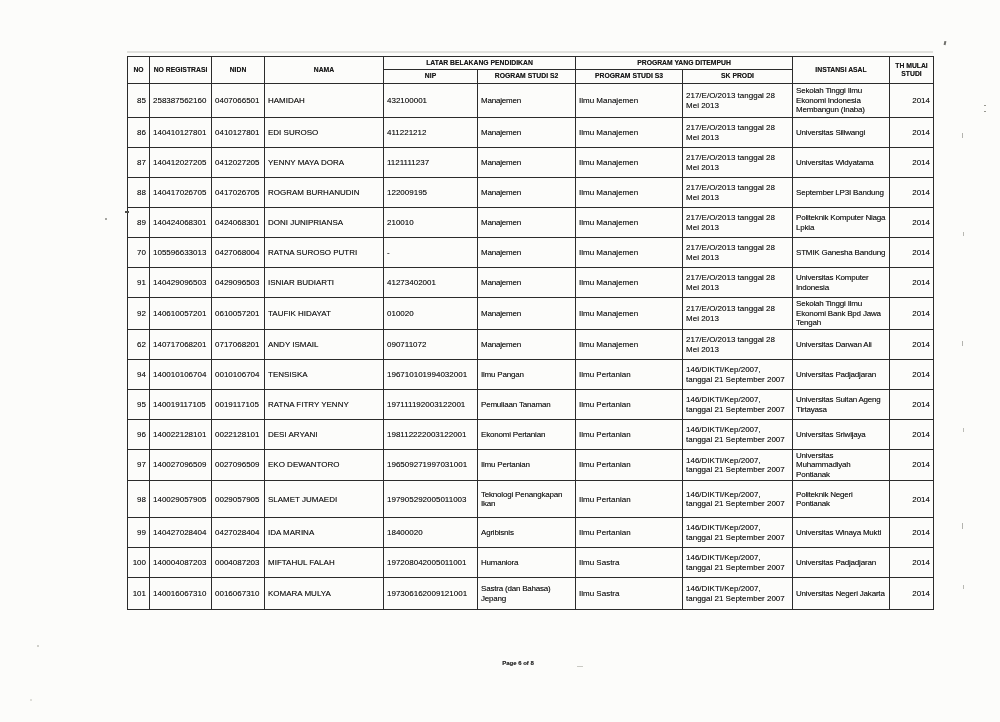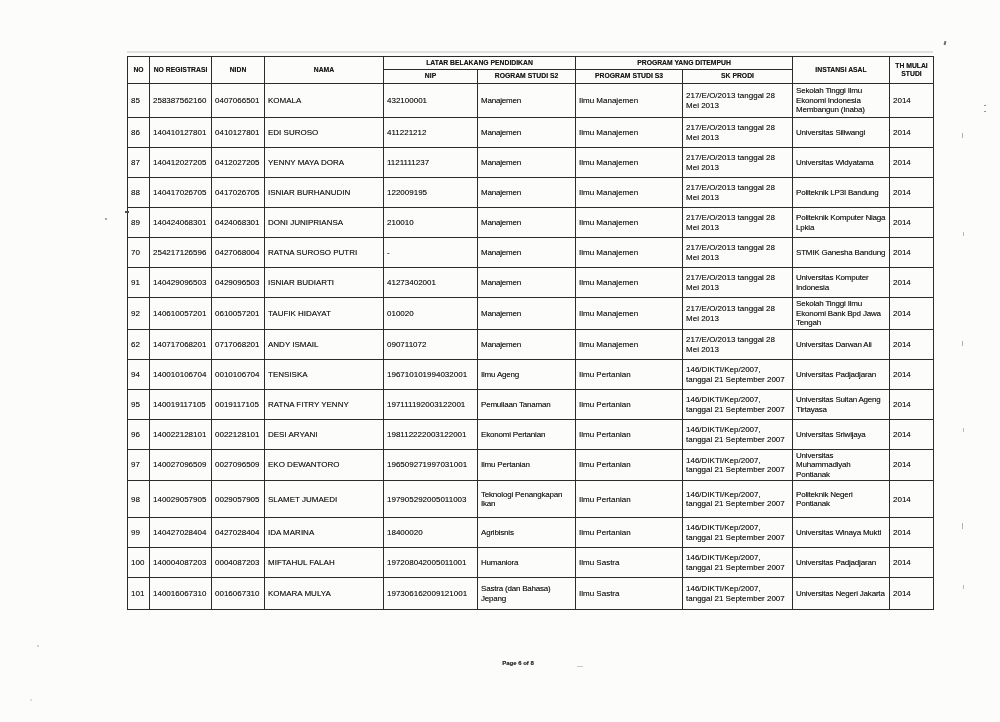--- a/index.html
+++ b/index.html
@@ -32,21 +32,21 @@
   .doc-table thead tr.hrow-2{height:14px;}
   .doc-table tbody td{
     font-size:8px;line-height:1.18;vertical-align:middle;
     padding:1px 3px;word-wrap:break-word;
   }
   .doc-table tbody tr{height:30px;}
   .doc-table tbody tr:nth-child(1){height:34px;}
   .doc-table tbody tr:nth-child(8){height:32px;}
   .doc-table tbody tr:nth-child(14){height:37px;margin-left:44px;}
   .doc-table tbody tr:nth-child(17){height:32px;margin-top:36px;}
-  td.col-no,td.col-th-mulai-studi{text-align:left;}
+  td.col-no,td.col-th-mulai-studi{text-align:right;}
   td.col-program-studi-s2,td.col-instansi-asal{
     font-size:7.5px;letter-spacing:-0.2px;
   }
   
   .footer{
     position:absolute;left:468px;top:660px;width:100px;
     text-align:center;font-size:6px;font-weight:bold;color:#2a2a2a;
     text-shadow:0 0 0.4px rgba(20,20,20,0.5);
   }
   
@@ -103,21 +103,21 @@
         <th>ROGRAM STUDI S2</th>
         <th>PROGRAM STUDI S3</th>
         <th>SK PRODI</th>
       </tr>
     </thead>
     <tbody id="rows-body">
         <tr>
           <td class="col-no">85</td>
           <td class="col-no-registrasi">258387562160</td>
           <td class="col-nidn">0407066501</td>
-          <td class="col-nama">KOMALA</td>
+          <td class="col-nama">HAMIDAH</td>
           <td class="col-nip">432100001</td>
           <td class="col-program-studi-s2">Manajemen</td>
           <td class="col-program-studi-s3">Ilmu Manajemen</td>
           <td class="col-sk-prodi">217/E/O/2013 tanggal 28 Mei 2013</td>
           <td class="col-instansi-asal">Sekolah Tinggi Ilmu Ekonomi Indonesia Membangun (Inaba)</td>
           <td class="col-th-mulai-studi">2014</td>
         </tr>
         <tr>
           <td class="col-no">86</td>
           <td class="col-no-registrasi">140410127801</td>
@@ -139,43 +139,43 @@
           <td class="col-program-studi-s2">Manajemen</td>
           <td class="col-program-studi-s3">Ilmu Manajemen</td>
           <td class="col-sk-prodi">217/E/O/2013 tanggal 28 Mei 2013</td>
           <td class="col-instansi-asal">Universitas Widyatama</td>
           <td class="col-th-mulai-studi">2014</td>
         </tr>
         <tr>
           <td class="col-no">88</td>
           <td class="col-no-registrasi">140417026705</td>
           <td class="col-nidn">0417026705</td>
-          <td class="col-nama">ISNIAR BURHANUDIN</td>
+          <td class="col-nama">ROGRAM BURHANUDIN</td>
           <td class="col-nip">122009195</td>
           <td class="col-program-studi-s2">Manajemen</td>
           <td class="col-program-studi-s3">Ilmu Manajemen</td>
           <td class="col-sk-prodi">217/E/O/2013 tanggal 28 Mei 2013</td>
-          <td class="col-instansi-asal">Politeknik LP3I Bandung</td>
+          <td class="col-instansi-asal">September LP3I Bandung</td>
           <td class="col-th-mulai-studi">2014</td>
         </tr>
         <tr>
           <td class="col-no">89</td>
           <td class="col-no-registrasi">140424068301</td>
           <td class="col-nidn">0424068301</td>
           <td class="col-nama">DONI JUNIPRIANSA</td>
           <td class="col-nip">210010</td>
           <td class="col-program-studi-s2">Manajemen</td>
           <td class="col-program-studi-s3">Ilmu Manajemen</td>
           <td class="col-sk-prodi">217/E/O/2013 tanggal 28 Mei 2013</td>
           <td class="col-instansi-asal">Politeknik Komputer Niaga Lpkia</td>
           <td class="col-th-mulai-studi">2014</td>
         </tr>
         <tr>
           <td class="col-no">70</td>
-          <td class="col-no-registrasi">254217126596</td>
+          <td class="col-no-registrasi">105596633013</td>
           <td class="col-nidn">0427068004</td>
           <td class="col-nama">RATNA SUROSO PUTRI</td>
           <td class="col-nip">-</td>
           <td class="col-program-studi-s2">Manajemen</td>
           <td class="col-program-studi-s3">Ilmu Manajemen</td>
           <td class="col-sk-prodi">217/E/O/2013 tanggal 28 Mei 2013</td>
           <td class="col-instansi-asal">STMIK Ganesha Bandung</td>
           <td class="col-th-mulai-studi">2014</td>
         </tr>
         <tr>
@@ -213,21 +213,21 @@
           <td class="col-sk-prodi">217/E/O/2013 tanggal 28 Mei 2013</td>
           <td class="col-instansi-asal">Universitas Darwan Ali</td>
           <td class="col-th-mulai-studi">2014</td>
         </tr>
         <tr>
           <td class="col-no">94</td>
           <td class="col-no-registrasi">140010106704</td>
           <td class="col-nidn">0010106704</td>
           <td class="col-nama">TENSISKA</td>
           <td class="col-nip">196710101994032001</td>
-          <td class="col-program-studi-s2">Ilmu Ageng</td>
+          <td class="col-program-studi-s2">Ilmu Pangan</td>
           <td class="col-program-studi-s3">Ilmu Pertanian</td>
           <td class="col-sk-prodi">146/DIKTI/Kep/2007, tanggal 21 September 2007</td>
           <td class="col-instansi-asal">Universitas Padjadjaran</td>
           <td class="col-th-mulai-studi">2014</td>
         </tr>
         <tr>
           <td class="col-no">95</td>
           <td class="col-no-registrasi">140019117105</td>
           <td class="col-nidn">0019117105</td>
           <td class="col-nama">RATNA FITRY YENNY</td>

